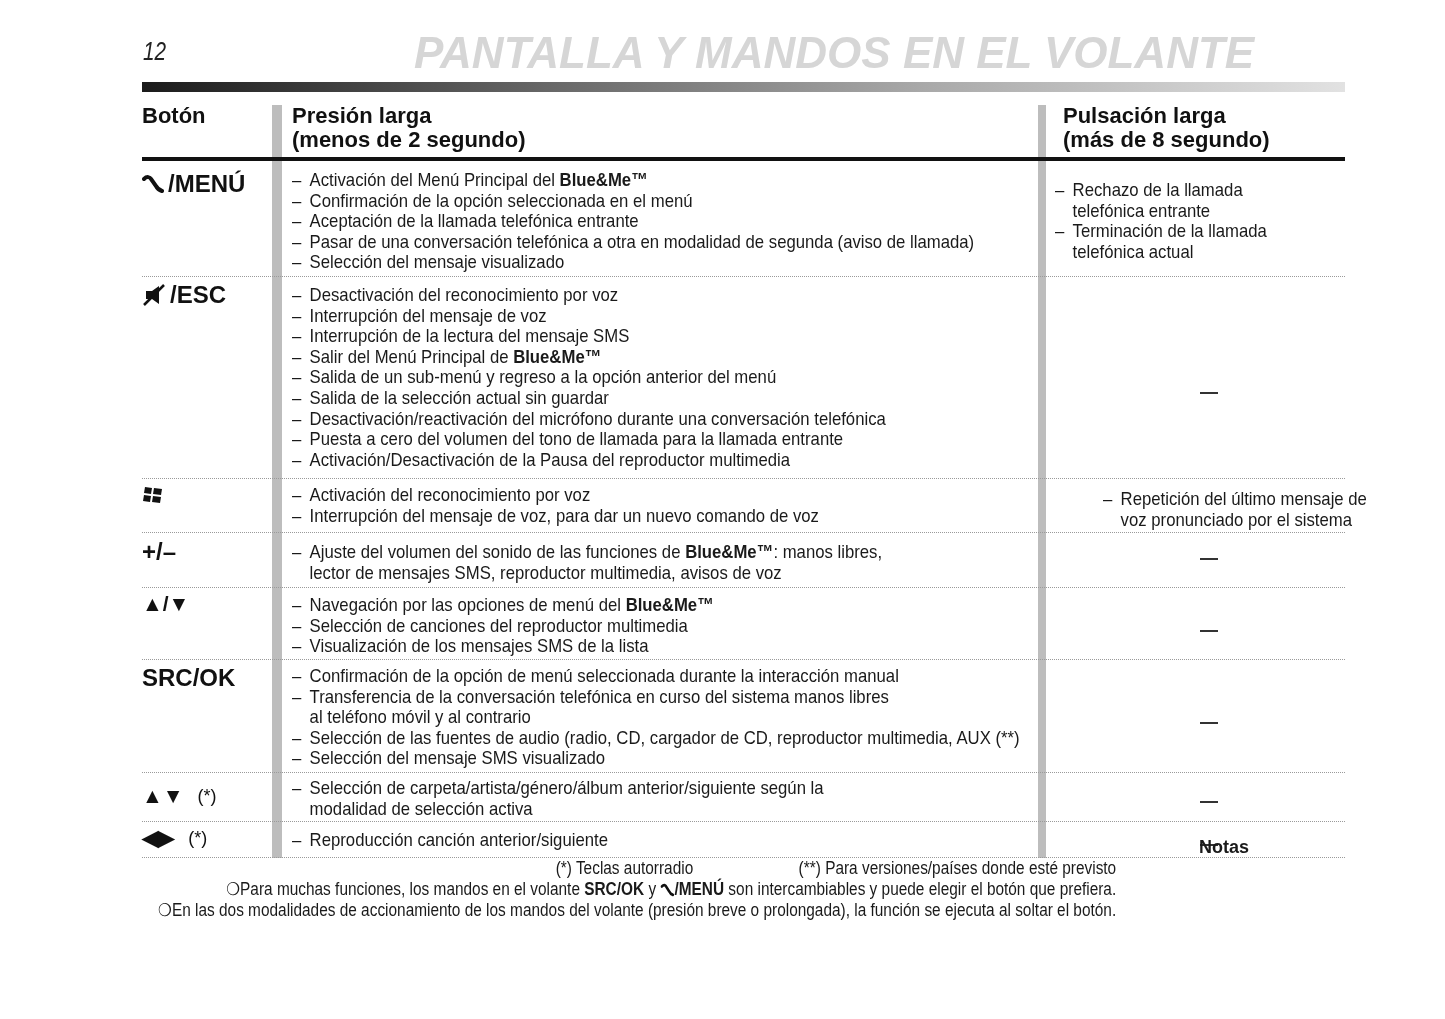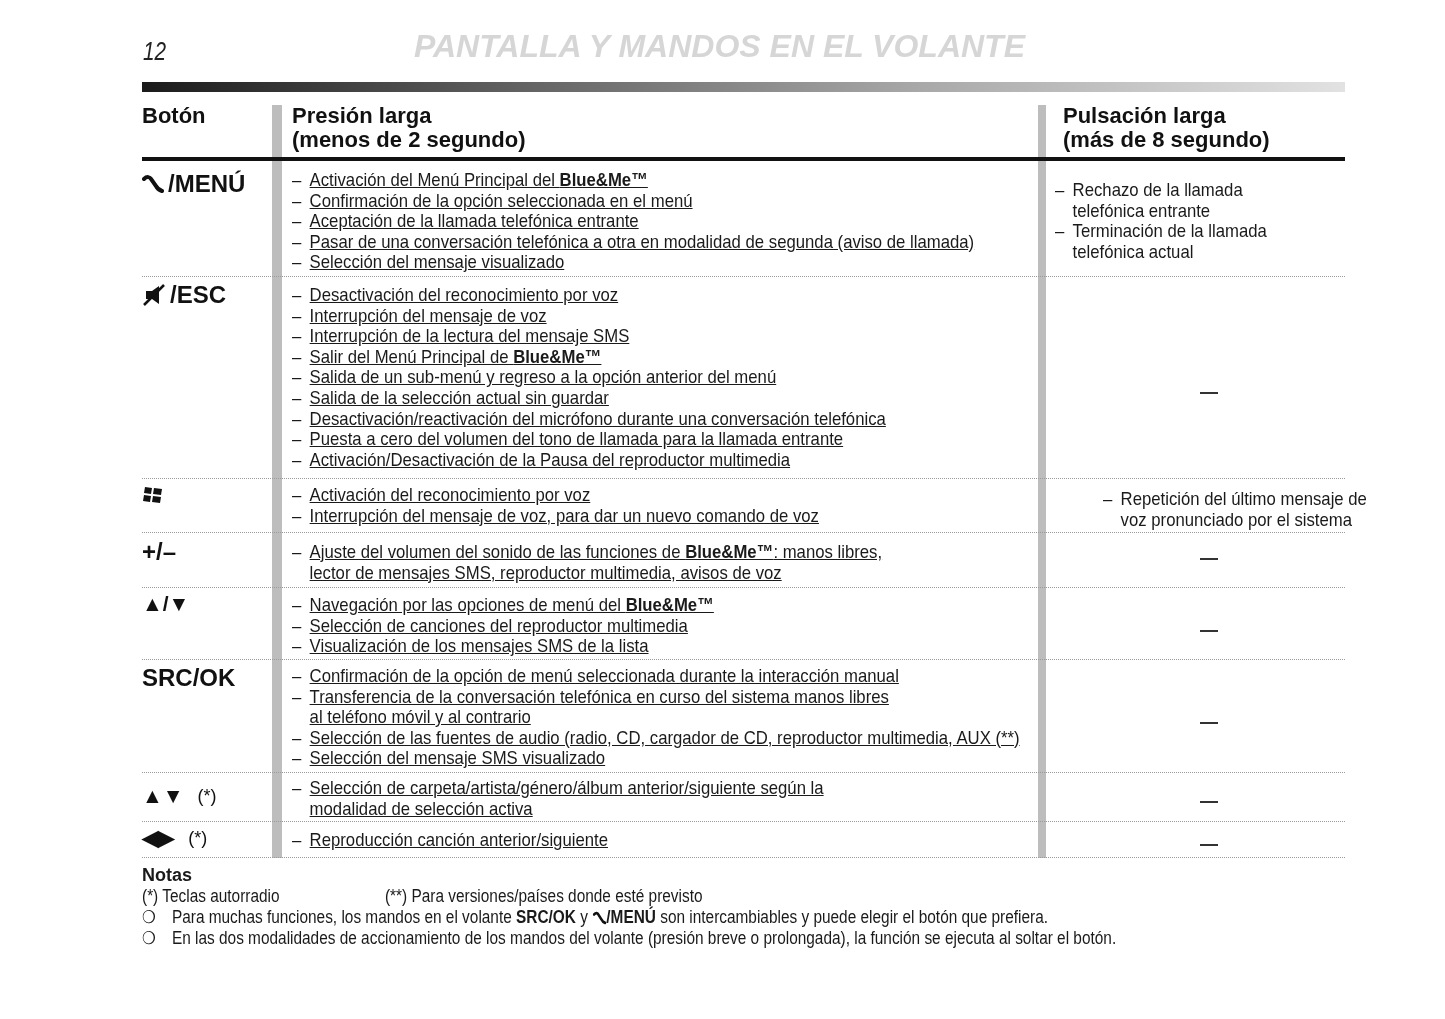--- a/index.html
+++ b/index.html
@@ -1,43 +1,43 @@
 <!DOCTYPE html>
 <html><head>
 <meta charset="utf-8">
 <style>
   html, body { margin: 0; padding: 0; background: #ffffff; }
   body { width: 1445px; height: 1019px; position: relative; overflow: hidden;
          font-family: "Liberation Sans Narrow", "Liberation Sans", sans-serif; color: #1a1a1a; }
   .page-number { position: absolute; left: 143px; top: 36px; font-size: 26px; font-style: italic;
                  font-family: "Liberation Sans", sans-serif; color: #222; transform: scaleX(0.8); transform-origin: left; }
-  .page-title { position: absolute; left: 414px; top: 28px; font-size: 32px; font-weight: bold; font-style: italic;
+  .page-title { position: absolute; left: 414px; top: 28px; font-size: 44px; font-weight: bold; font-style: italic;
                 font-family: "Liberation Sans", sans-serif; color: #d6d6d6; letter-spacing: 0px; white-space: nowrap; }
   .gradient-bar { position: absolute; left: 142px; top: 82px; width: 1203px; height: 10px;
                   background: linear-gradient(to right, #1b1b1b 0%, #6a6a6a 35%, #a9a9a9 65%, #e2e2e2 100%); }
   .vbar1 { position: absolute; left: 272px; top: 105px; width: 10px; height: 753px; background: #bdbdbd; }
   .vbar2 { position: absolute; left: 1038px; top: 105px; width: 8px; height: 753px; background: #bdbdbd; }
 
   .hdr { position: absolute; top: 104px; font-family: "Liberation Sans", sans-serif; font-weight: bold;
          font-size: 22px; line-height: 24px; color: #111; }
   .hdr-rule { position: absolute; left: 142px; top: 157px; width: 1203px; height: 4px; background: #111; }
   .row-sep { position: absolute; left: 142px; width: 1203px; height: 0; border-top: 1.5px dotted #9a9a9a; }
 
   .btn-cell { position: absolute; left: 142px; font-family: "Liberation Sans", sans-serif; font-weight: bold;
               font-size: 24px; color: #111; display: flex; align-items: center; gap: 4px; white-space: nowrap; }
   .btn-cell .note { font-weight: normal; font-size: 18px; margin-left: 10px; }
-  .short-cell { position: absolute; left: 292px; width: 740px; text-decoration: underline; }
+  .short-cell { position: absolute; left: 292px; width: 740px; }
   .long-cell { position: absolute; left: 1055px; width: 290px; }
   .item { font-size: 19px; line-height: 20.6px; white-space: nowrap; transform: scaleX(0.88); transform-origin: left; }
   .item .dash { display: inline-block; width: 20px; }
   .item .cont { padding-left: 20px; }
   .item b { font-family: "Liberation Sans", sans-serif; }
   .none { position: absolute; left: 1200px; width: 18px; height: 2px; background: #333; }
 
-  .notes { position: absolute; left: 142px; top: 864px; }
+  .notes { position: absolute; left: 142px; top: 836px; text-align: right; }
   .notes-title { font-family: "Liberation Sans", sans-serif; font-weight: bold; font-size: 18px; line-height: 22px; }
   .note-line { font-size: 17.5px; line-height: 21px; white-space: nowrap; transform: scaleX(0.88); transform-origin: left; }
   .note-line b { font-family: "Liberation Sans", sans-serif; }
   .bullet { display: inline-block; width: 34px; }
   .spacer-note { display: inline-block; width: 110px; }
 
   svg { display: inline-block; vertical-align: middle; }
 </style>
 </head>
 <body>

